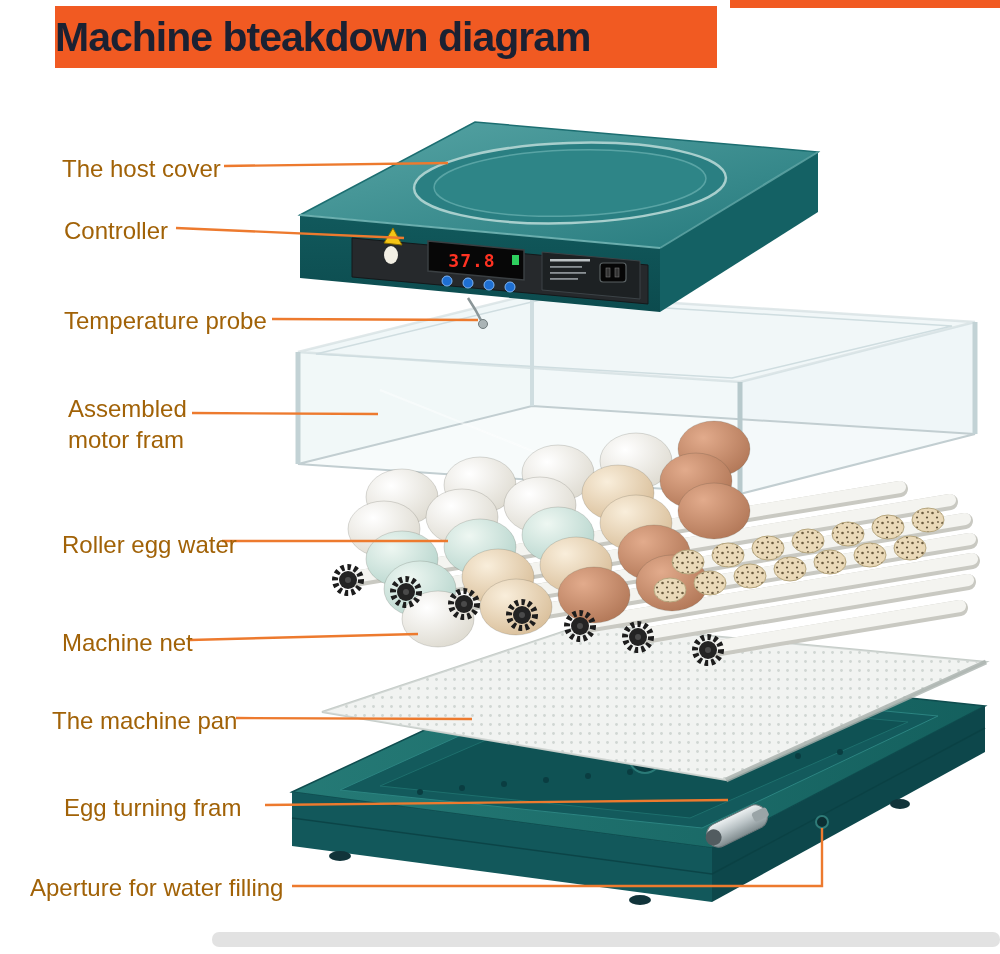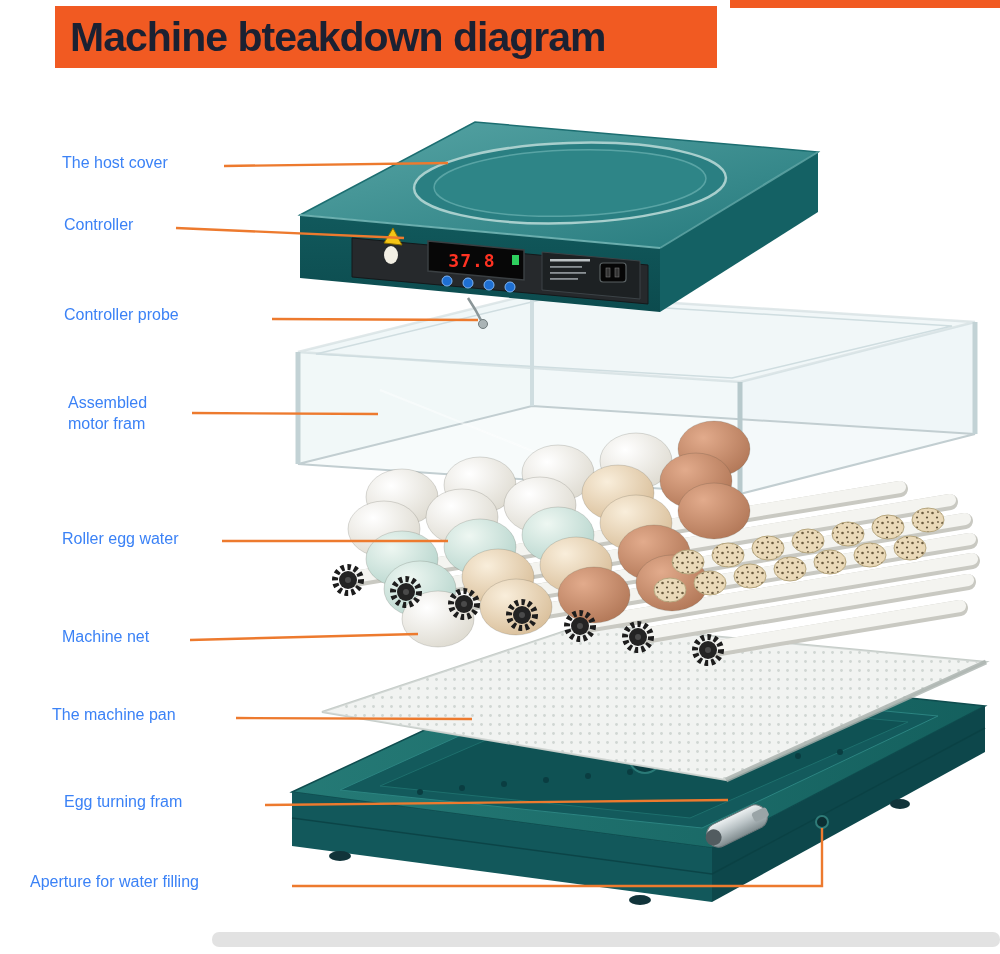--- a/index.html
+++ b/index.html
@@ -11,33 +11,33 @@
   html,body{width:1000px;height:954px;}
   body{
     position:relative;
     background:#ffffff;
     font-family:"Liberation Sans",sans-serif;
     overflow:hidden;
   }
   .banner{
     position:absolute;left:55px;top:6px;width:662px;height:62px;
     background:var(--banner-orange);
-    display:flex;align-items:center;padding-left:15px;
+    display:flex;align-items:center;padding-left:0;
   }
   .banner h1{
     font-size:41px;font-weight:bold;color:#1b2132;letter-spacing:-1px;
     white-space:nowrap;
   }
   .banner-sliver{
     position:absolute;left:730px;top:0;width:270px;height:8px;
     background:var(--banner-orange);
   }
   svg.art{position:absolute;left:0;top:0;}
   .label{
-    position:absolute;font-size:16px;color:#3b82f6;white-space:nowrap;
+    position:absolute;font-size:24px;color:#a16207;white-space:nowrap;
     line-height:1.3;
   }
   .led{
     font-family:"DejaVu Sans Mono",monospace;
     font-size:18px;font-weight:bold;fill:var(--led-red);
     letter-spacing:1px;text-anchor:middle;
   }
   .btn-blue{fill:#1e6fd2;stroke:#7fb6f5;stroke-width:1;}
   .leaders line,.leaders polyline{stroke:var(--leader-orange);stroke-width:2.4;fill:none;}
   .ground{fill:#d8d8d8;opacity:.75;}
@@ -324,21 +324,21 @@
   </g>
 </svg>
 
 <header class="banner">
   <h1>Machine bteakdown diagram</h1>
 </header>
 <div class="banner-sliver"></div>
 
 <div class="label" style="left:62px;top:153px">The host cover</div>
 <div class="label" style="left:64px;top:215px">Controller</div>
-<div class="label" style="left:64px;top:305px">Controller probe</div>
+<div class="label" style="left:64px;top:305px">Temperature probe</div>
 <div class="label" style="left:68px;top:393px">
   <div>Assembled</div>
   <div>motor fram</div>
 </div>
 <div class="label" style="left:62px;top:529px">Roller egg water</div>
 <div class="label" style="left:62px;top:627px">Machine net</div>
 <div class="label" style="left:52px;top:705px">The machine pan</div>
 <div class="label" style="left:64px;top:792px">Egg turning fram</div>
 <div class="label" style="left:30px;top:872px">Aperture for water filling</div>
 

